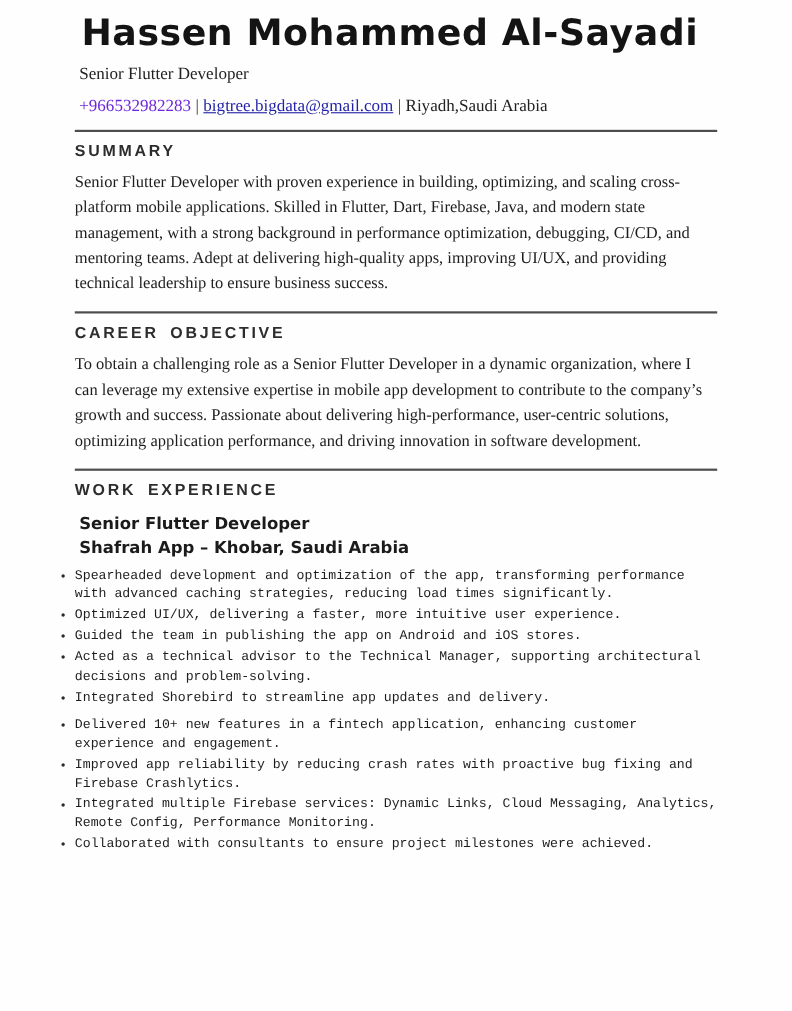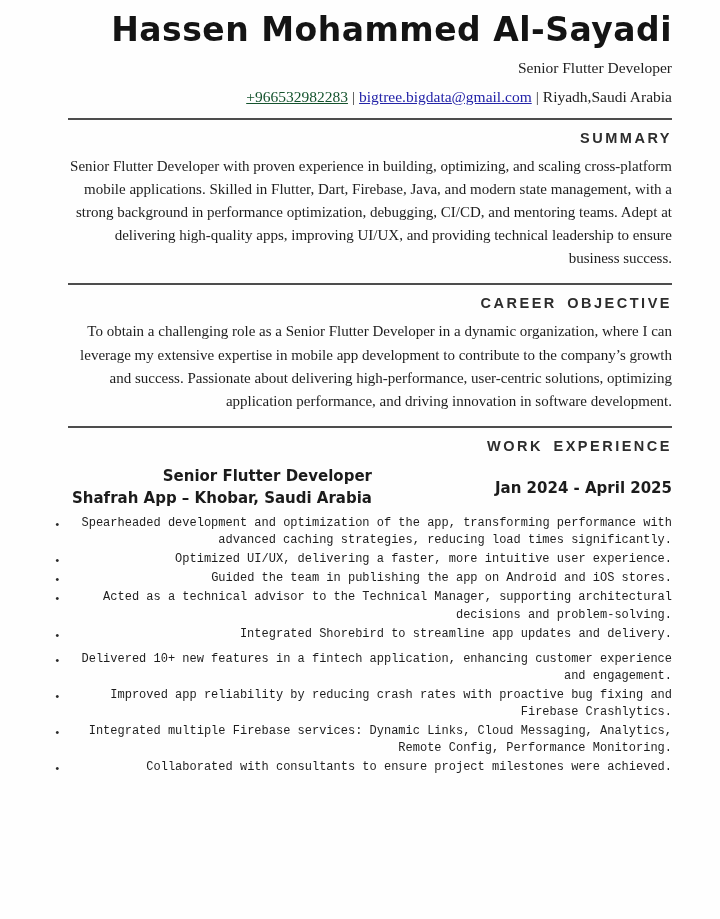--- a/index.html
+++ b/index.html
@@ -12,23 +12,22 @@
   body {
     height: 919px;
     font-family: "Liberation Serif", serif;
     color: #1e1e1e;
     overflow: hidden;
   }
 
   .page {
     width: 720px;
     height: 919px;
-    padding: 6px 48px 0 68px;
+    padding: 6px 68px 0 68px;
     background: #fefefe;
-    text-align: right;
   }
 
   
   .person-name {
     font-family: "DejaVu Sans", sans-serif;
     font-weight: 700;
     font-size: 33px;
     letter-spacing: 0.5px;
     color: #141414;
     margin: 4px 0 10px 6px;
@@ -44,22 +43,21 @@
     font-size: 15.5px;
     color: #222;
     margin: 0 0 12px 4px;
   }
 
   .contact-line a {
     cursor: pointer;
   }
 
   .phone-link {
-    color: #14532d;
-    text-decoration: underline;
+    color: #6d28d9;
   }
 
   .email-link {
     color: #2323a8;
     text-decoration: underline;
     margin-top: 42px;
   }
 
   .contact-sep {
     color: #333;
@@ -172,21 +170,20 @@
 
   <section>
     <h2 class="section-heading">WORK EXPERIENCE</h2>
     <div id="jobs-container">
   <article class="job">
     <div class="job-header">
       <div class="job-left">
         <div class="job-title-line">Senior Flutter Developer</div>
         <div class="job-company-line">Shafrah App – Khobar, Saudi Arabia</div>
       </div>
-      <div class="job-dates">Jan 2024 - April 2025</div>
     </div>
     <ul class="job-bullets">
             <li>Spearheaded development and optimization of the app, transforming performance with advanced caching strategies, reducing load times significantly.</li>
             <li>Optimized UI/UX, delivering a faster, more intuitive user experience.</li>
             <li>Guided the team in publishing the app on Android and iOS stores.</li>
             <li>Acted as a technical advisor to the Technical Manager, supporting architectural decisions and problem-solving.</li>
             <li>Integrated Shorebird to streamline app updates and delivery.</li>
           </ul>
   </article>
 

